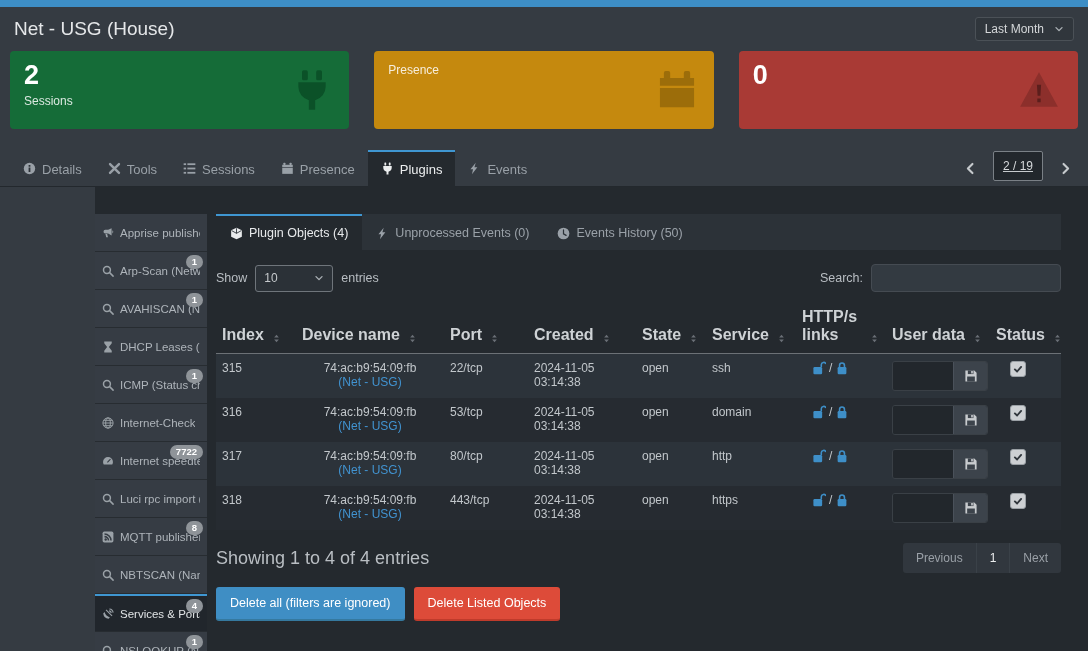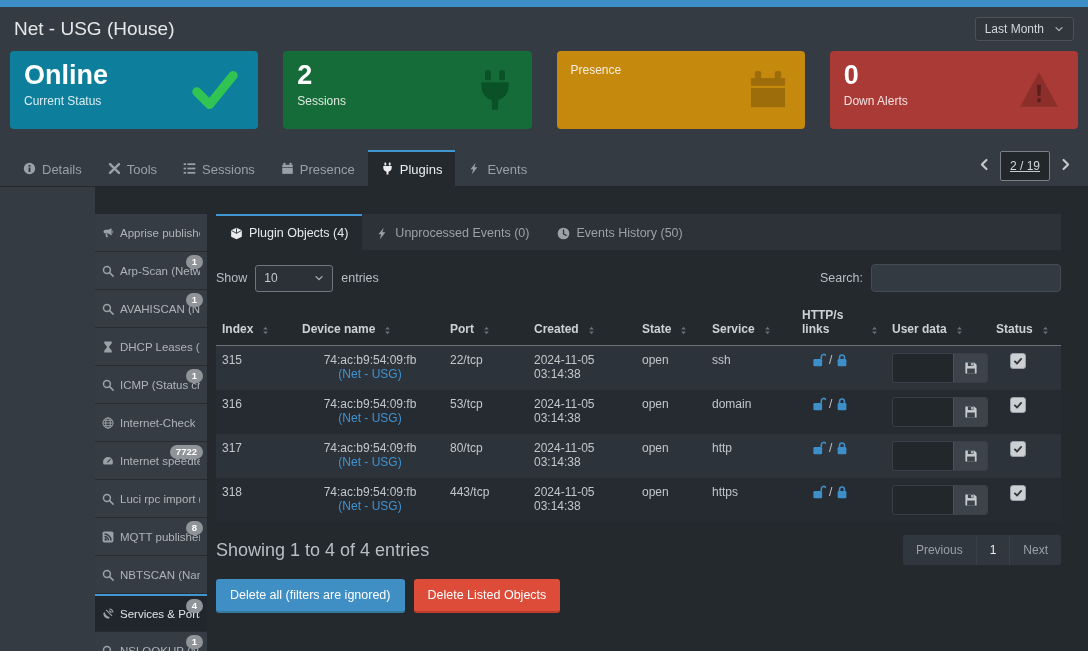--- a/index.html
+++ b/index.html
@@ -24,21 +24,21 @@
   .ci-check { width:54px; height:40px; color:#31c452; }
   .ci-plug { width:42px; height:42px; color:#0b5128; }
   .ci-cal { width:42px; height:42px; color:#9c6d0a; }
   .ci-warn { width:46px; height:42px; color:#8c2f2b; }
 
   
   .navtabs { display:flex; align-items:flex-end; margin-top:20px; padding:0 10px; height:38px; border-bottom:1px solid #23282d; position:relative; }
   .ntab { display:flex; align-items:flex-start; gap:6px; padding:10px 13px 9px 13px; font-size:13px; color:#99a0a7; cursor:pointer; border-top:2px solid transparent; }
   .ntab .icn { width:13px; height:13px; }
   .ntab.active { background:#24292e; border-top:2px solid #3f96d1; color:#eceeef; margin-bottom:-1px; padding-bottom:10px; }
-  .nav-right { margin-left:auto; display:flex; align-items:flex-start; gap:2px; padding-bottom:5px;text-decoration:underline; }
+  .nav-right { margin-left:auto; display:flex; align-items:flex-end; gap:9px; padding-bottom:5px;text-decoration:underline; }
   .pg-btn { width:26px; height:26px; display:flex; align-items:center; justify-content:center; color:#c6cacd; cursor:pointer; background:transparent; border:none; }
   .pg-btn .icn { width:13px; height:13px; }
   .pg-ind { border:1px solid #7a8086; background:#22272c; color:#d6d9db; font-size:12px; padding:7px 9px; border-radius:2px; }
 
   
   .content { display:flex; align-items:stretch; height:564px; }
   .content-dark { margin-left:95px; flex:1; background:#24292e; display:flex; }
 
   
   .sidebar { width:112px; padding-top:27px; }
@@ -58,21 +58,21 @@
 
   .controls { display:flex; align-items:center; justify-content:space-between; margin:14px 0 10px 0; font-size:12.5px; color:#b9bec3; }
   .show-group { display:flex; align-items:center; gap:8px; }
   .select-box { display:flex; align-items:center; justify-content:space-between; width:78px; height:27px; background:#2b3137; border:1px solid #6f757b; border-radius:3px; padding:0 8px; color:#c6cacd; font-size:12px; cursor:pointer; }
   .select-box .icn { width:10px; height:10px; color:#aab0b5; }
   .search-group { display:flex; align-items:center; gap:8px; }
   .search-input { width:190px; height:28px; background:#333a41; border:1px solid #454b52; border-radius:4px; color:#d5d8da; font-size:12px; padding:0 8px; outline:none; }
 
   
   table { border-collapse:collapse; table-layout:fixed; width:845px; }
-  th { text-align:left; font-size:12px; color:#ced2d5; font-weight:700; padding:6px 6px 9px 6px; border-bottom:1px solid #6c7176; vertical-align:bottom; }
+  th { text-align:left; font-size:16px; color:#ced2d5; font-weight:700; padding:6px 6px 9px 6px; border-bottom:1px solid #6c7176; vertical-align:bottom; }
   .thw { display:inline-flex; align-items:flex-end; gap:7px; }
   .sort { width:11px; height:11px; color:#6a7077; flex:none; display:inline-block; }
   .sort svg { display:block; }
   td { font-size:12px; color:#c2c7cb; padding:7px 6px; vertical-align:top; }
   tr.odd td { background:#2c333a; }
   tr.even td { background:#262b31; }
   td.c-device { text-align:center; }
   .dev-link { color:#4193d0; cursor:pointer; }
   .locks { display:flex; align-items:center; gap:3px; padding-left:10px; }
   .locks .icn { width:14px; height:14px; color:#3e8fc8; }
@@ -113,29 +113,20 @@
     <span>Last Month</span>
     <span class="icn">
         <svg viewBox="0 0 16 16" fill="none" stroke="currentColor" stroke-width="2.2" stroke-linecap="round" stroke-linejoin="round">
           <path d="M3.2 5.8 8 10.6l4.8-4.8"></path>
         </svg>
       </span>
   </div>
 </div>
 
 <div class="cards">
-  <div class="card" style="background:#0d7f9d">
-    <div class="card-value">Online</div>
-    <div class="card-label">Current Status</div>
-    <span class="card-icon icn ci-check">
-        <svg viewBox="0 0 26 22" fill="none" stroke="currentColor" stroke-width="5" stroke-linecap="round" stroke-linejoin="round">
-          <path d="M3 12 L10 19 L23 3"></path>
-        </svg>
-      </span>
-  </div>
   <div class="card" style="background:#156c38">
     <div class="card-value">2</div>
     <div class="card-label">Sessions</div>
     <span class="card-icon icn ci-plug">
         <svg viewBox="0 0 16 16" fill="currentColor">
           <rect x="4.2" y="0.5" width="2.2" height="3.8" rx="0.6"></rect>
           <rect x="9.6" y="0.5" width="2.2" height="3.8" rx="0.6"></rect>
           <path d="M2.8 5h10.4v1.8a5.2 5.2 0 0 1-4 5.06V15.5H6.8v-3.64a5.2 5.2 0 0 1-4-5.06z"></path>
         </svg>
       </span>
@@ -146,21 +137,20 @@
         <svg viewBox="0 0 16 16" fill="currentColor">
           <rect x="3" y="0.8" width="2.4" height="3" rx="0.7"></rect>
           <rect x="10.6" y="0.8" width="2.4" height="3" rx="0.7"></rect>
           <path d="M1.5 3.4h13v3h-13z"></path>
           <path d="M1.5 7.2h13v7.4h-13z"></path>
         </svg>
       </span>
   </div>
   <div class="card" style="background:#a93a35">
     <div class="card-value">0</div>
-    <div class="card-label">Down Alerts</div>
     <span class="card-icon icn ci-warn">
         <svg viewBox="0 0 16 16" fill="currentColor">
           <path d="M8 1.2 15.2 14.4H0.8z"></path>
           <path d="M7.2 6h1.6l-.25 4.2h-1.1zM7.35 11.2h1.3v1.5h-1.3z" fill="rgba(0,0,0,0.35)"></path>
         </svg>
       </span>
   </div>
 </div>
 
 <div class="navtabs">

